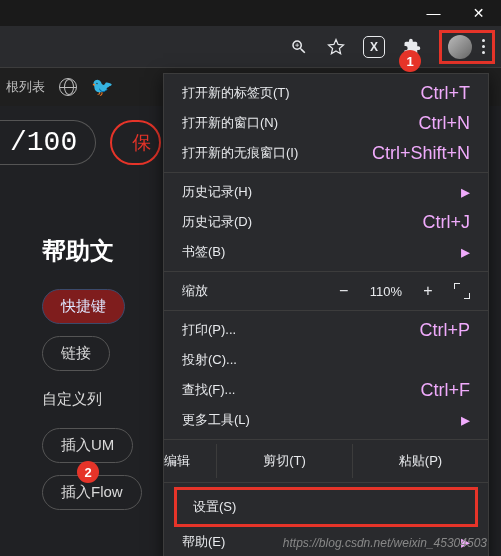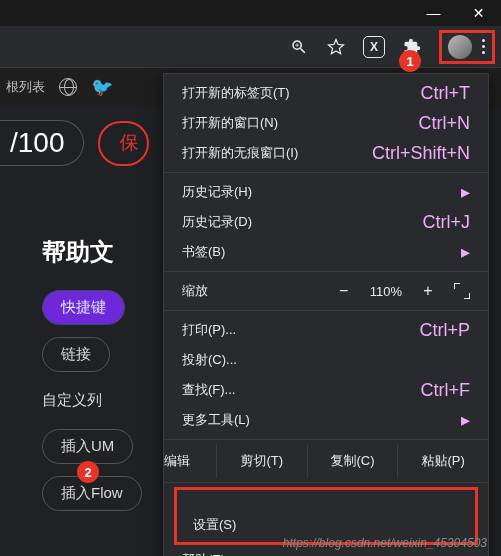--- a/index.html
+++ b/index.html
@@ -20,46 +20,46 @@
   .menu-btn-wrap { display:flex; align-items:center; gap:6px; border:3px solid #e63429; padding:2px 4px 2px 6px; margin-right:-10px; }
   .menu-dots { display:flex; flex-direction:column; gap:3px; align-items:center; justify-content:center; width:10px; }
   .menu-dots span { width:3px; height:3px; background:#e8eaed; border-radius:50%; }
   .tabbar2 { height:38px; background:#1f1f1f; display:flex; align-items:center; gap:14px; padding-left:6px; color:#bdbdbd; }
   .tabbar2 .globe { width:18px; height:18px; border:1.5px solid #bdbdbd; border-radius:50%; position:relative; }
   .tabbar2 .globe:before { content:""; position:absolute; left:0; right:0; top:50%; border-top:1.5px solid #bdbdbd; }
   .tabbar2 .globe:after { content:""; position:absolute; top:0; bottom:0; left:50%; width:8px; margin-left:-4px; border:1.5px solid #bdbdbd; border-radius:50%; }
   .bird { color:#1da1f2; font-size:18px; }
   .left-area { padding:14px 0 0 0; }
   .counter-row { display:flex; align-items:center; gap:14px; padding-left:0; }
-  .counter { font-size:28px; color:#fff; padding:6px 18px 6px 10px; border:1.5px solid #555; border-radius:30px; border-left:none; border-top-left-radius:0; border-bottom-left-radius:0; }
+  .counter { font-size:28px; color:#fff; padding:6px 18px 6px 10px; border:1.5px solid #555; border-radius:30px; border-left:none; border-top-left-radius:0; border-bottom-left-radius:0;font-family:Liberation Mono, monospace; }
   .save-btn { height:45px; border:2px solid #e63429; border-radius:26px; color:#e63429; font-size:19px; display:flex; align-items:center; padding:0 8px 0 20px; }
   .help-title { margin:70px 0 22px 42px; font-size:24px; font-weight:bold; color:#fff; }
   .chips { display:flex; flex-direction:column; gap:12px; align-items:flex-start; margin-left:42px; }
   .chip { padding:7px 18px; border-radius:20px; font-size:15px; color:#d9d9d9; background:transparent; border:1.5px solid #555; position:relative; }
-  .chip.active { background:#6d28d9; border-color:#3b4a6b; color:#dfe7ff; }
+  .chip.active { background:#7f1d1d; border-color:#3b4a6b; color:#dfe7ff; }
   
   .ctx {
     position:absolute; top:73px; right:12px; width:326px;
     background:#292a2d; border:1px solid #3c3c3c;
     box-shadow:0 4px 16px rgba(0,0,0,.6);
     padding:4px 0;
   }
   .ctx .row { display:flex; align-items:center; height:30px; padding:0 18px; color:#e8eaed; font-size:13px; }
   .ctx .row .shortcut { margin-left:auto; color:#f0abfc; font-size:18px; }
   .ctx .sep { height:1px; background:#3c3c3c; margin:4px 0; }
   .zoom-controls { margin-left:auto; display:flex; align-items:center; gap:18px; }
   .zoom-controls .zbtn { width:16px; text-align:center; font-size:16px; }
   .fullscreen-icon { width:16px; height:16px; position:relative; }
   .fullscreen-icon:before, .fullscreen-icon:after { content:""; position:absolute; width:5px; height:5px; border:1.5px solid #e8eaed; }
   .fullscreen-icon:before { top:0; left:0; border-right:none; border-bottom:none; }
   .fullscreen-icon:after { bottom:0; right:0; border-left:none; border-top:none; }
   .edit-row { height:34px; display:flex; align-items:stretch; }
   .edit-row .elabel { display:flex; align-items:center; color:#e8eaed; width:52px; }
   .edit-row .ecell { flex:1; border-left:1px solid #3c3c3c; display:flex; align-items:center; justify-content:center; font-size:13px; }
-  .red-box { border:3px solid #e63429; margin:4px 10px 0 10px; padding:20px 0 2px 8px; }
+  .red-box { border:3px solid #e63429; margin:4px 10px 0 10px; padding:2px 0 2px 8px; }
   .red-box .row { padding-left:8px; }
   .callout { position:absolute; width:22px; height:22px; border-radius:50%; background:#e63429; color:#fff; font-size:13px; display:flex; align-items:center; justify-content:center; font-weight:bold; }
   .c1 { top:50px; right:80px; }
   .c2 { top:461px; left:77px; }
   .watermark { position:absolute; bottom:6px; right:14px; color:#888; font-size:12px;font-style:italic; }
 </style>
 </head>
 <body>
 
 <div class="titlebar">
@@ -164,21 +164,20 @@
       <span class="shortcut">Ctrl+F</span>
     </div>
   <div class="row">
       <span class="label">更多工具(L)</span>
       <span class="shortcut">▸</span>
     </div>
   <div class="sep"></div>
   <div class="edit-row">
     <div class="elabel">编辑</div>
     <div class="ecell">剪切(T)</div>
-    <div class="ecell">复制(C)</div>
     <div class="ecell">粘贴(P)</div>
   </div>
   <div class="sep"></div>
   <div class="red-box">
     <div class="row">
         <span class="label">设置(S)</span>
       </div>
   </div>
   <div class="row">
       <span class="label">帮助(E)</span>

